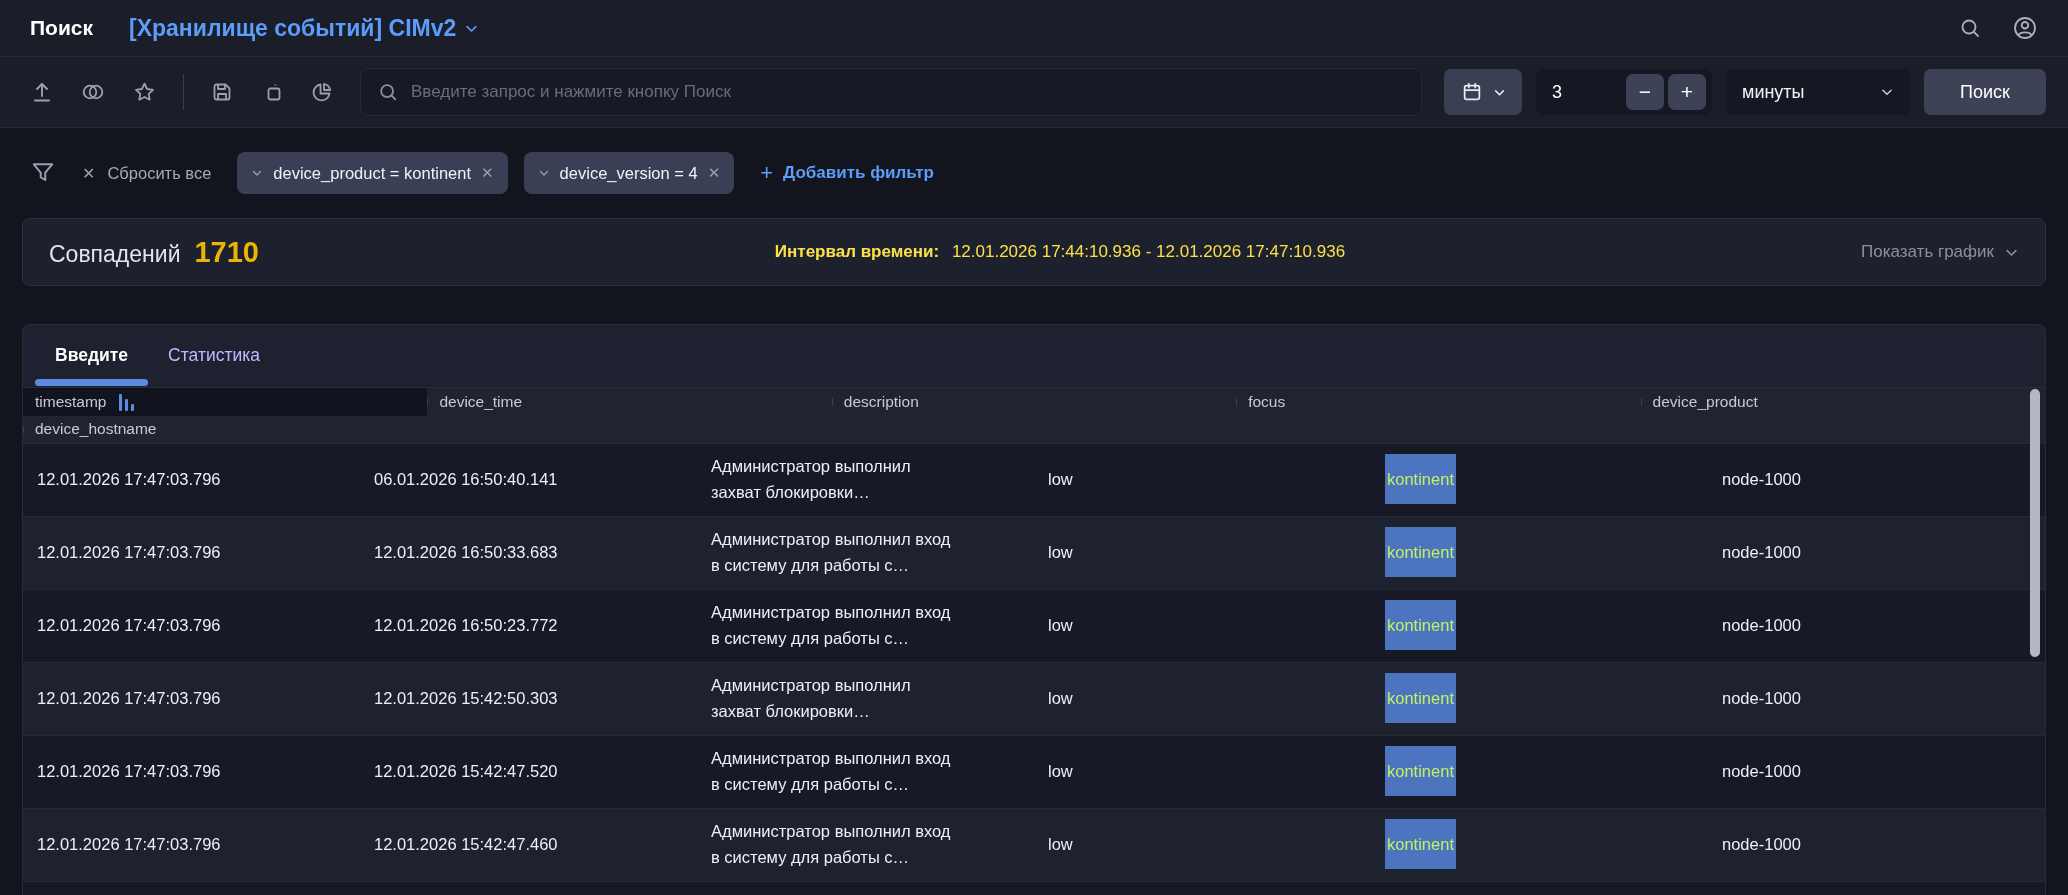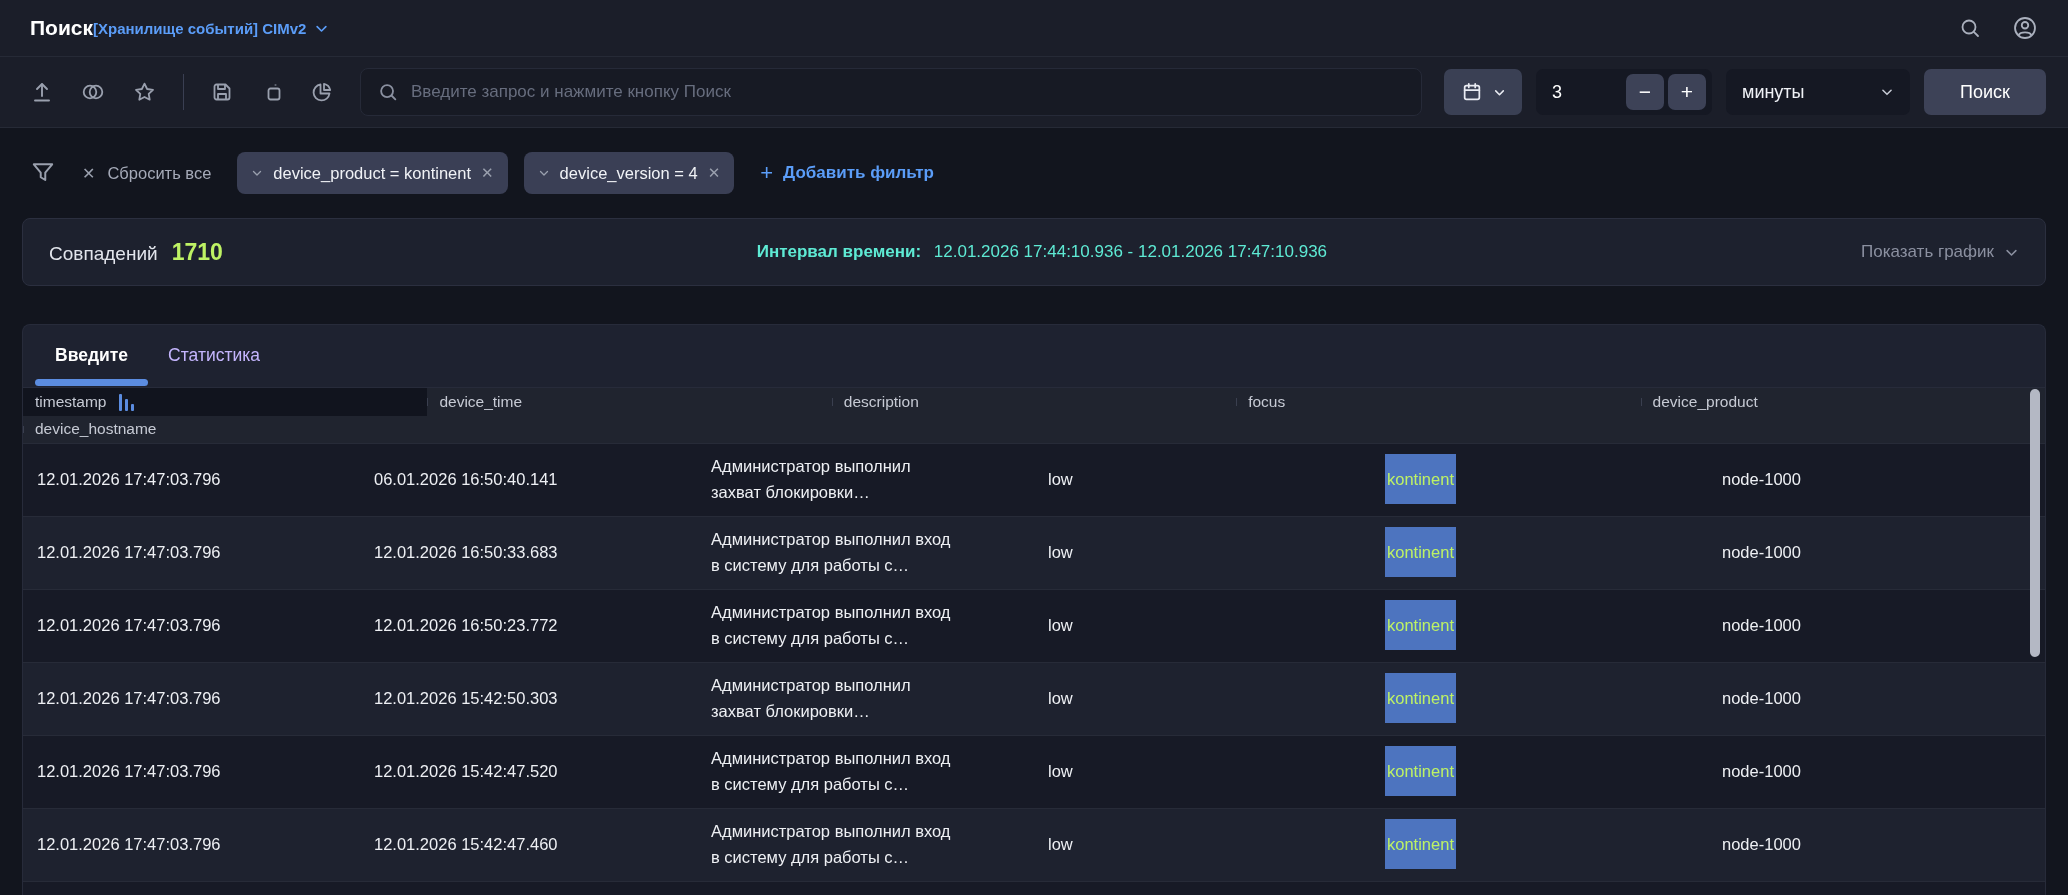--- a/index.html
+++ b/index.html
@@ -12,22 +12,22 @@
   }
   svg { display:block; }
 
   
   .topbar {
     height:57px; background:#1b1e29; border-bottom:1px solid #262a36;
     display:flex; align-items:center; padding:0 30px;
   }
   .page-title { font-size:21px; font-weight:700; color:#ffffff; }
   .storage-selector {
-    display:flex; align-items:center; gap:8px;
-    color:#5b9df8; font-size:15px; font-weight:700; cursor:pointer;
+    margin-left:36px; display:flex; align-items:center; gap:8px;
+    color:#5b9df8; font-size:23px; font-weight:700; cursor:pointer;
   }
   .topbar-right { margin-left:auto; display:flex; align-items:center; gap:30px; color:#aab0bd; }
   .icon-btn { cursor:pointer; color:#9aa0ae; display:flex; align-items:center; justify-content:center; }
 
   
   .toolbar {
     height:71px; background:#1b1e29; border-bottom:1px solid #262a36;
     display:flex; align-items:center; padding:0 22px 0 30px; gap:14px;
   }
   .tool-icons { display:flex; align-items:center; gap:26px; margin-right:12px; }
@@ -79,23 +79,23 @@
   .chip .chip-x { color:#9aa0ae; font-size:15px; cursor:pointer; }
   .add-filter { display:flex; align-items:center; gap:10px; color:#5b9df8; font-size:17px; font-weight:700; cursor:pointer; }
   .add-filter .plus { font-size:22px; font-weight:400; }
 
   
   .summary {
     margin:0 22px; height:68px; background:#1d212e; border:1px solid #2b2f3f; border-radius:8px;
     display:flex; align-items:center; padding:0 26px;
   }
   .matches { display:flex; align-items:baseline; gap:14px; white-space:nowrap; }
-  .matches-label { font-size:19px; color:#e2e5ec; }
-  .matches-count { font-size:23px; font-weight:700; color:#bef264; }
-  .interval { flex:1; text-align:center; font-size:17px; color:#5eead4; white-space:nowrap; }
+  .matches-label { font-size:23px; color:#e2e5ec; }
+  .matches-count { font-size:29px; font-weight:700; color:#eab308; }
+  .interval { flex:1; text-align:center; font-size:17px; color:#fde047; white-space:nowrap; }
   .interval b { font-weight:700; margin-right:8px; }
   .show-chart { display:flex; align-items:center; gap:10px; color:#8b90a0; font-size:17px; cursor:pointer; white-space:nowrap; }
 
   
   .main-panel {
     margin:38px 22px 0; background:#1e2230; border:1px solid #272b3a; border-bottom:none;
     border-radius:8px 8px 0 0; position:relative; height:572px; overflow:hidden;
   }
   .tabs { height:62px; display:flex; align-items:flex-start; padding:16px 0 0 12px; position:relative; }
   .tab { position:relative; padding:4px 20px 20px; font-size:17.5px; color:#c4b5fd; cursor:pointer; }

